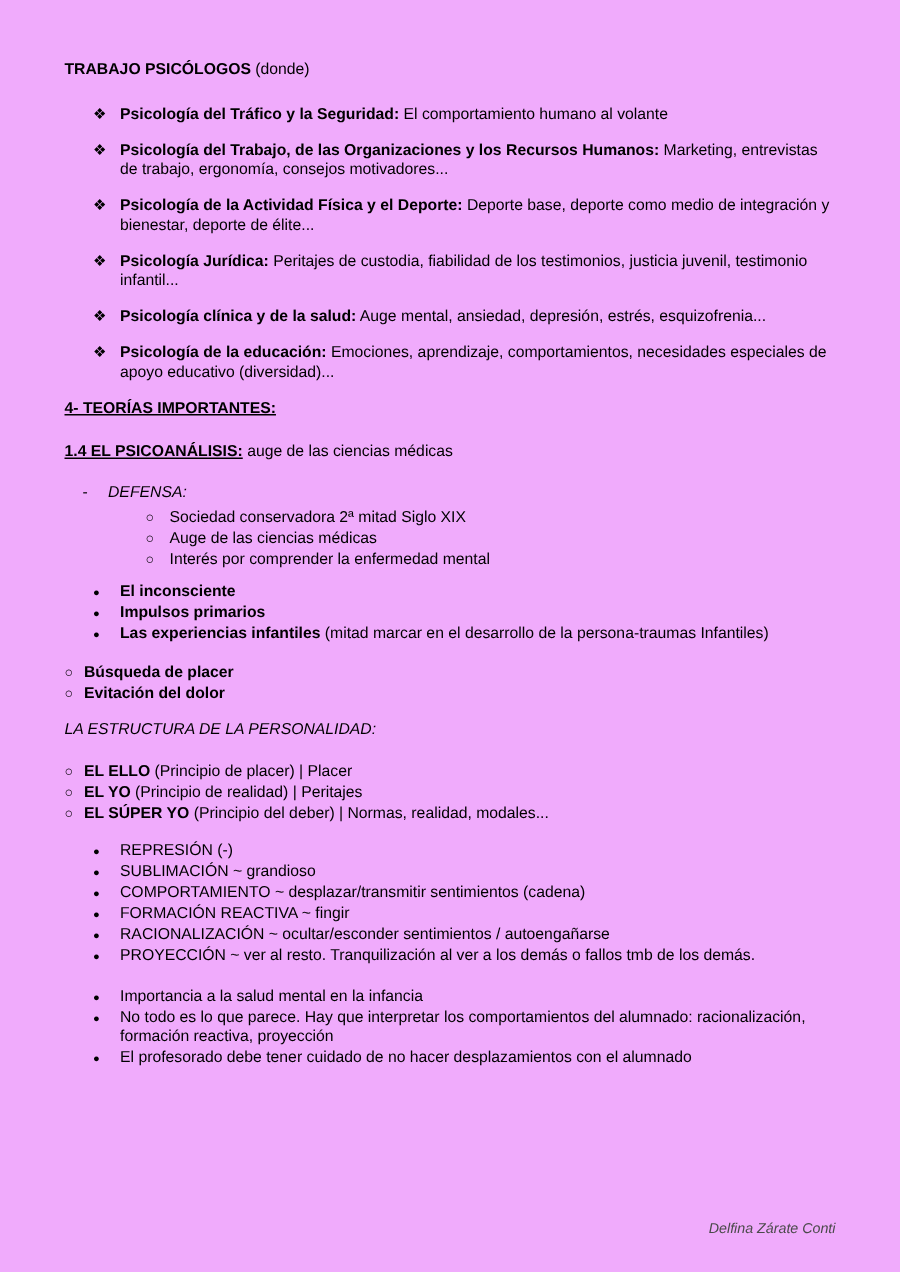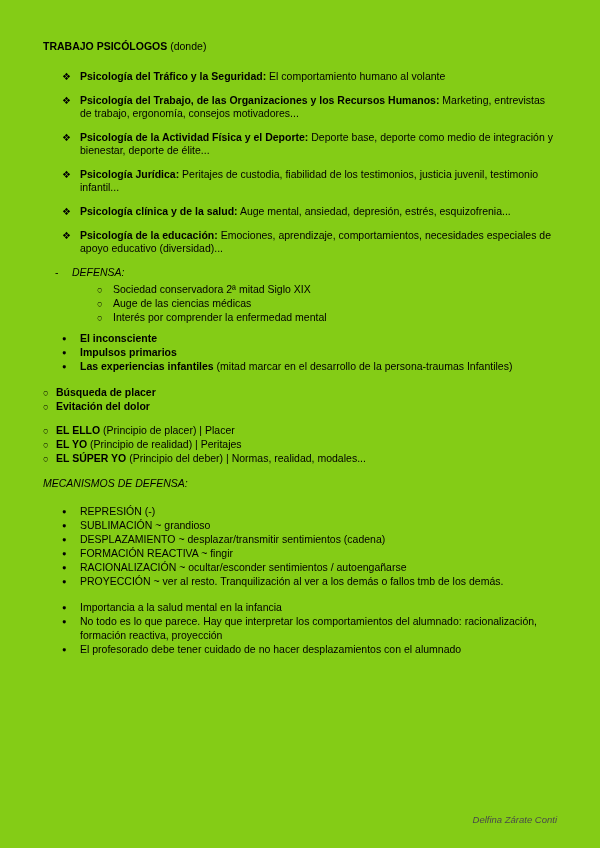--- a/index.html
+++ b/index.html
@@ -9,21 +9,21 @@
     font-family:"Liberation Sans","DejaVu Sans",sans-serif;
     color:#000;
   }
   .page {
     position:relative;
     width:600px; height:848px;
     padding:40px 43px 24px 43px;
     font-size:10.5px;
     line-height:1.24;
     overflow:hidden;
-    background:#84cc16;
+    background:#f0abfc;
   }
   p { margin:0; }
   .b  { font-weight:700; }
   .u  { text-decoration:underline; }
   .it { font-style:italic; }
 
   .title { margin-bottom:17px; }
 
   .li { display:flex; align-items:flex-start; }
   .bullet { flex:0 0 auto; }
@@ -93,21 +93,23 @@
     <div class="li">
       <span class="bullet">❖</span>
       <span class="txt"><b>Psicología clínica y de la salud:</b><span> Auge mental, ansiedad, depresión, estrés, esquizofrenia...</span></span>
     </div>
     <div class="li">
       <span class="bullet">❖</span>
       <span class="txt"><b>Psicología de la educación:</b><span> Emociones, aprendizaje, comportamientos, necesidades especiales de apoyo educativo (diversidad)...</span></span>
     </div>
   </div>
 
-
+  <p class="mb16"><span class="b u">4- TEORÍAS IMPORTANTES:</span></p>
+
+  <p class="mb14"><span class="b u">1.4 EL PSICOANÁLISIS:</span><span> auge de las ciencias médicas</span>&nbsp;</p>
 
   <div class="ctx-label">
     <span class="bullet">-</span>
     <span class="txt">DEFENSA:</span>
   </div>
   <div class="ctx-list mb8">
     <div class="li">
       <span class="bullet">○</span>
       <span class="txt">Sociedad conservadora 2ª mitad Siglo XIX</span>
     </div>
@@ -141,50 +143,50 @@
     <div class="circ">
       <span class="bullet">○</span>
       <span class="txt b">Búsqueda de placer</span>
     </div>
     <div class="circ">
       <span class="bullet">○</span>
       <span class="txt b">Evitación del dolor</span>
     </div>
   </div>
 
+  <p class="it mb15">LA ESTRUCTURA DE LA PERSONALIDAD:</p>
 
   <div class="mb12">
     <div class="circ">
       <span class="bullet">○</span>
       <span class="txt"><b>EL ELLO</b><span> (Principio de placer) | Placer</span></span>
     </div>
     <div class="circ">
       <span class="bullet">○</span>
       <span class="txt"><b>EL YO</b><span> (Principio de realidad) | Peritajes</span></span>
     </div>
     <div class="circ">
       <span class="bullet">○</span>
       <span class="txt"><b>EL SÚPER YO</b><span> (Principio del deber) | Normas, realidad, modales...</span></span>
     </div>
   </div>
 
-  <p class="it mb15">MECANISMOS DE DEFENSA:</p>
 
   <div class="dot-list mb13">
     <div class="li">
       <span class="bullet">●</span>
       <span class="txt">REPRESIÓN (-)</span>
     </div>
     <div class="li">
       <span class="bullet">●</span>
       <span class="txt">SUBLIMACIÓN ~ grandioso</span>
     </div>
     <div class="li">
       <span class="bullet">●</span>
-      <span class="txt">DESPLAZAMIENTO ~ desplazar/transmitir sentimientos (cadena)</span>
+      <span class="txt">COMPORTAMIENTO ~ desplazar/transmitir sentimientos (cadena)</span>
     </div>
     <div class="li">
       <span class="bullet">●</span>
       <span class="txt">FORMACIÓN REACTIVA ~ fingir</span>
     </div>
     <div class="li">
       <span class="bullet">●</span>
       <span class="txt">RACIONALIZACIÓN ~ ocultar/esconder sentimientos / autoengañarse</span>
     </div>
     <div class="li">

